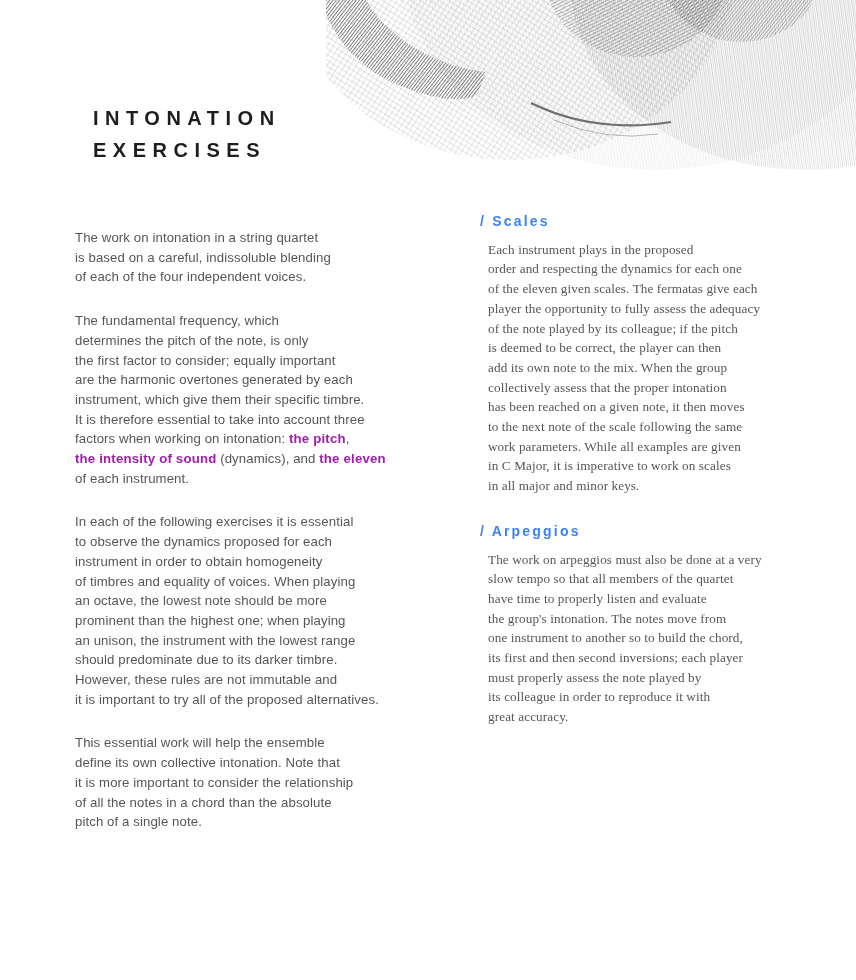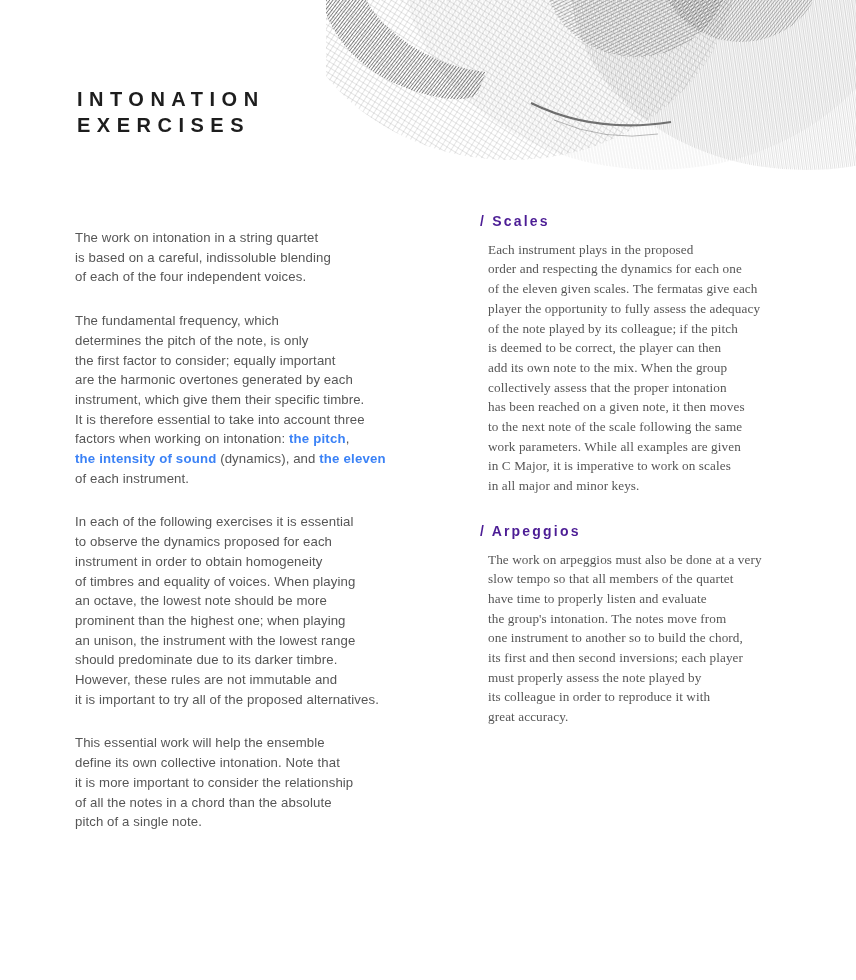--- a/index.html
+++ b/index.html
@@ -5,37 +5,37 @@
   html,body{margin:0;padding:0;background:#ffffff;}
   .page{
     position:relative;
     width:856px;height:980px;
     background:#ffffff;
     overflow:hidden;
     font-family:"Liberation Sans",sans-serif;
   }
   .artwork{position:absolute;top:0;right:0;width:530px;height:200px;}
   .title{
-    position:absolute;left:75px;top:84px;margin:2px;
-    font-size:20px;font-weight:700;line-height:26px;
+    position:absolute;left:75px;top:84px;margin:18px;
+    font-size:20px;font-weight:700;line-height:32px;
     letter-spacing:6.5px;color:#1d1d1d;
     white-space:pre-line;
   }
   .col{position:absolute;color:#565656;font-size:13.2px;line-height:19.7px;letter-spacing:0.1px;}
   .col p{margin:0 0 24px 0;white-space:pre-line;}
   .col-left{left:75px;top:228px;width:345px;}
   .col-right{left:480px;top:212px;width:376px;}
   .col-right section{margin:0 0 26px 0;}
   .col-right h2{
     margin:0 0 3px 0;
     font-size:14px;font-weight:700;line-height:19.7px;
-    letter-spacing:2.2px;color:#4c1d95;white-space:pre-line;
+    letter-spacing:2.2px;color:#3b82f6;white-space:pre-line;
   }
   .col-right .body{margin:8px;white-space:pre-line;font-family:Liberation Serif, serif;}
-  .b{font-weight:700;color:#3b82f6;letter-spacing:0.2px;}
+  .b{font-weight:700;color:#a21caf;letter-spacing:0.2px;}
   .note{margin:12px 0 0 0;}
 </style>
 </head>
 <body>
 
 <div class="page">
 
   <svg class="artwork" viewBox="0 0 530 200" xmlns="http://www.w3.org/2000/svg" aria-hidden="true">
     <defs>
       <pattern id="hatchDark" width="2.6" height="2.6" patternUnits="userSpaceOnUse" patternTransform="rotate(38)">

